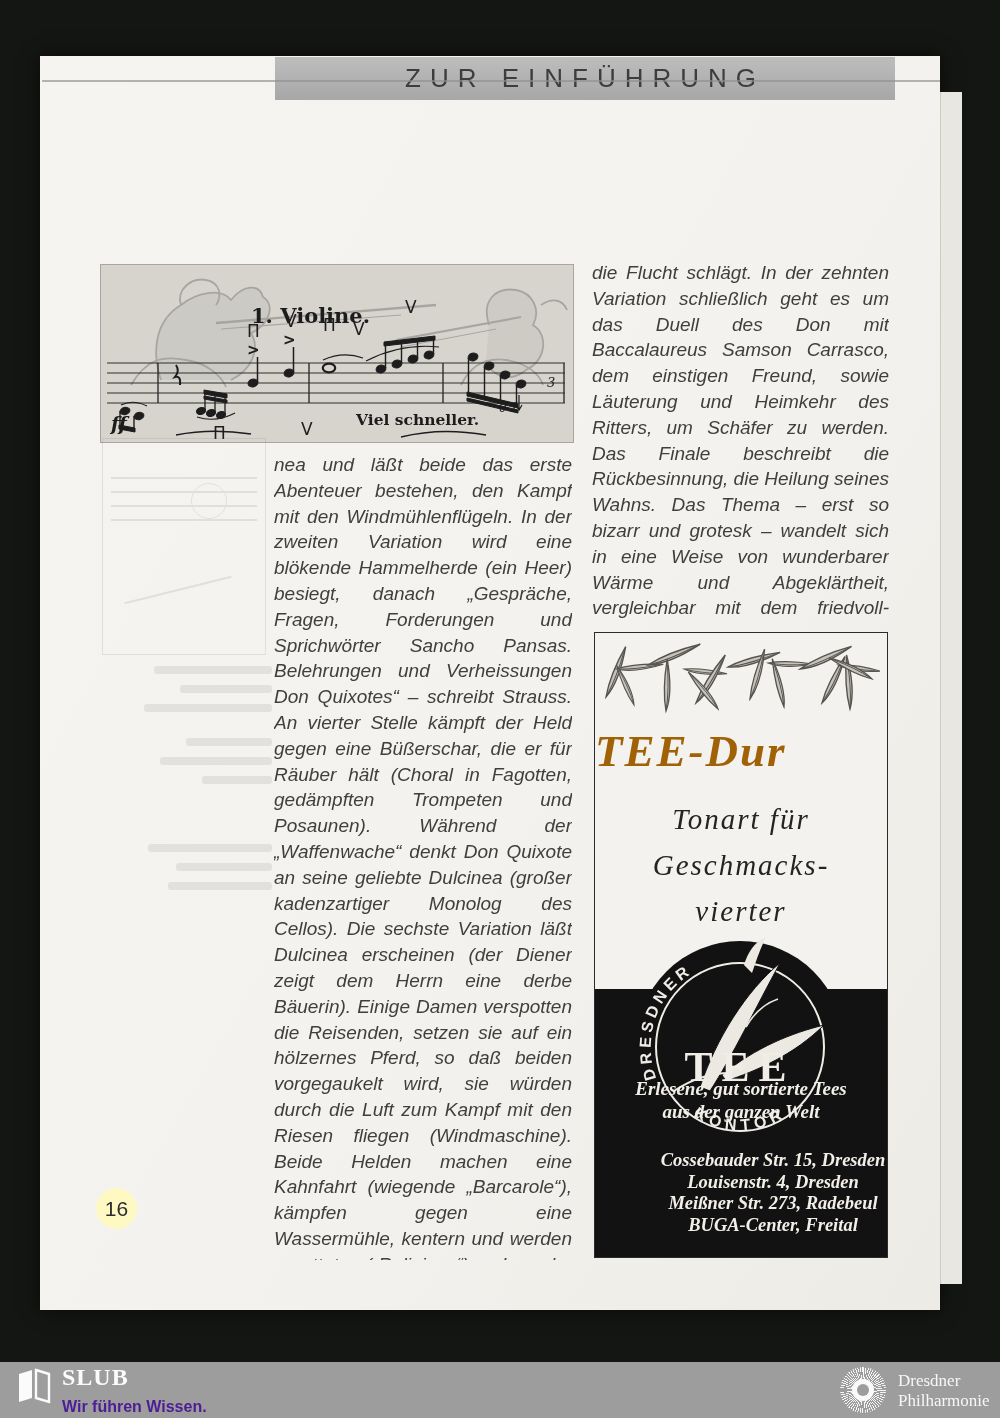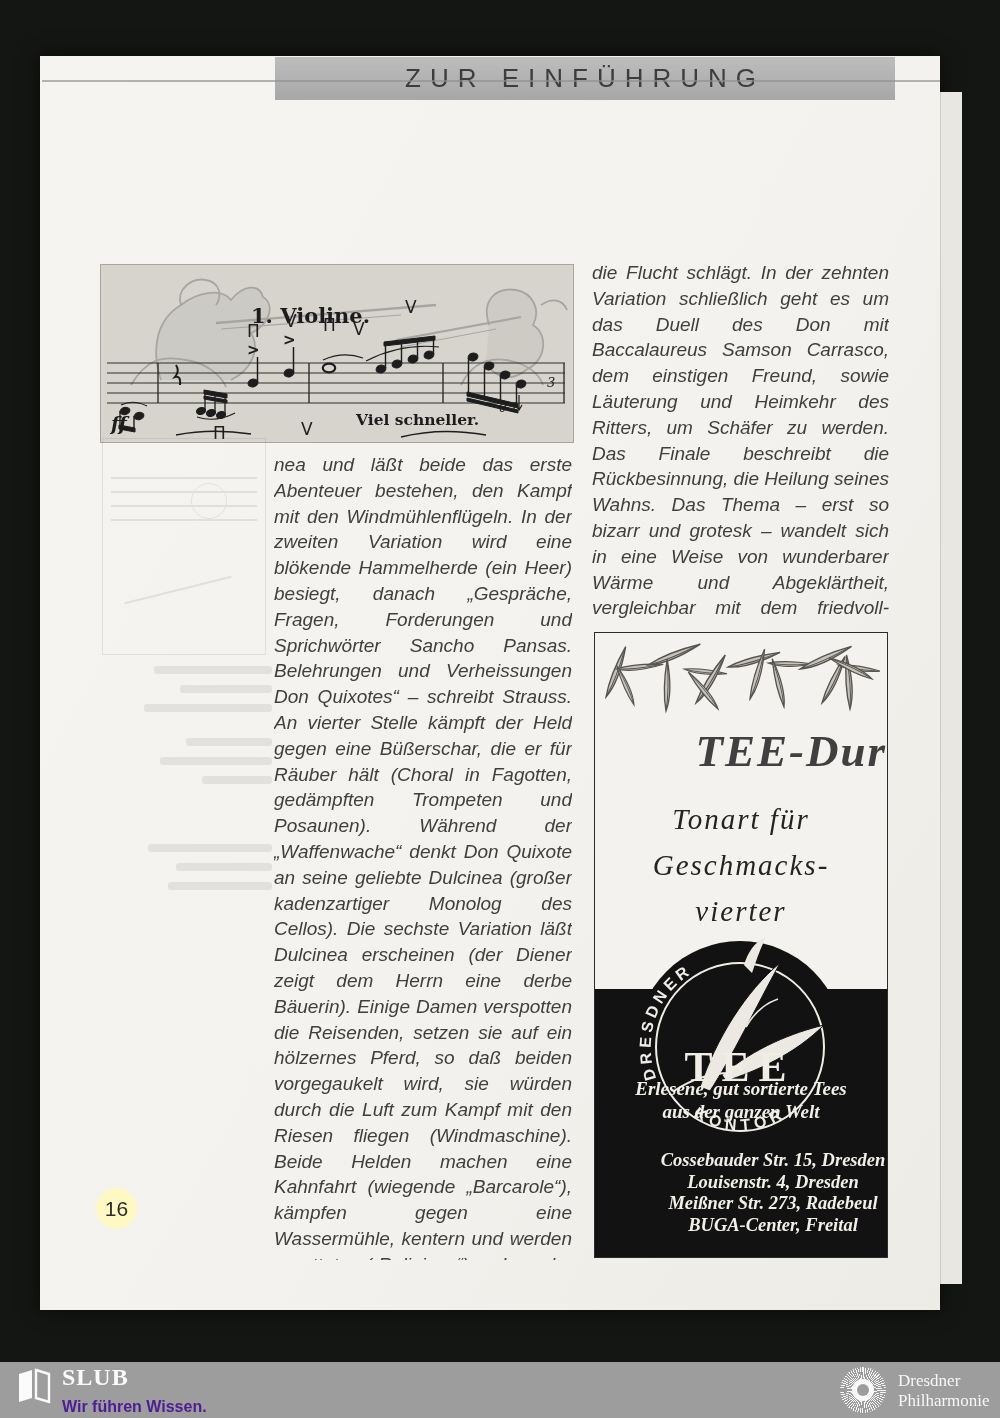--- a/index.html
+++ b/index.html
@@ -22,23 +22,23 @@
   .col{color:#3f3f3f;font-style:italic;font-size:19px;line-height:25.8px;text-align:justify;}
   .col-left{left:274px;top:452px;width:298px;height:808px;overflow:hidden;text-align-last:justify;}
   .col-right{left:592px;top:260px;width:297px;height:365px;overflow:hidden;}
 
   .showthrough{left:102px;top:438px;width:170px;opacity:.14;filter:blur(.7px);}
   .st-box{border:1.5px solid #6b6b6b;width:162px;height:215px;position:relative;}
   .st-box .ln{position:absolute;left:8px;right:8px;height:1.5px;background:#6b6b6b;}
   .st-bar{background:#7c7c7c;height:8px;border-radius:3px;margin:11px 0 0 auto;}
 
   .ad{left:594px;top:632px;width:294px;height:626px;border:1.5px solid #2b2b2b;background:#f4f2ee;box-sizing:border-box;}
-  .ad-title{position:absolute;left:0;width:100%;top:92px;text-align:right;
+  .ad-title{position:absolute;left:0;width:100%;top:92px;text-align:left;
         font-family:"Liberation Serif",serif;font-weight:bold;font-style:italic;
-        font-size:45px;letter-spacing:2px;color:#404040;}
+        font-size:45px;letter-spacing:2px;color:#a16207;}
   .ad-sub{position:absolute;left:0;width:100%;top:163px;text-align:center;
         font-family:"Liberation Serif",serif;font-style:italic;font-size:29px;
         letter-spacing:2px;color:#242424;line-height:46px;}
   .ad-black{position:absolute;left:0;right:0;bottom:0;top:356px;background:#121212;}
   .ad-tagline{position:absolute;left:0;width:100%;top:444px;text-align:center;
         font-family:"Liberation Serif",serif;font-weight:bold;font-style:italic;
         font-size:19px;line-height:23px;color:#f2efe9;}
   .ad-addr{position:absolute;left:0;width:100%;top:517px;text-align:center;
         font-family:"Liberation Serif",serif;font-weight:bold;font-style:italic;
         font-size:18.5px;line-height:21.5px;color:#f2efe9;padding-left:32px;}

